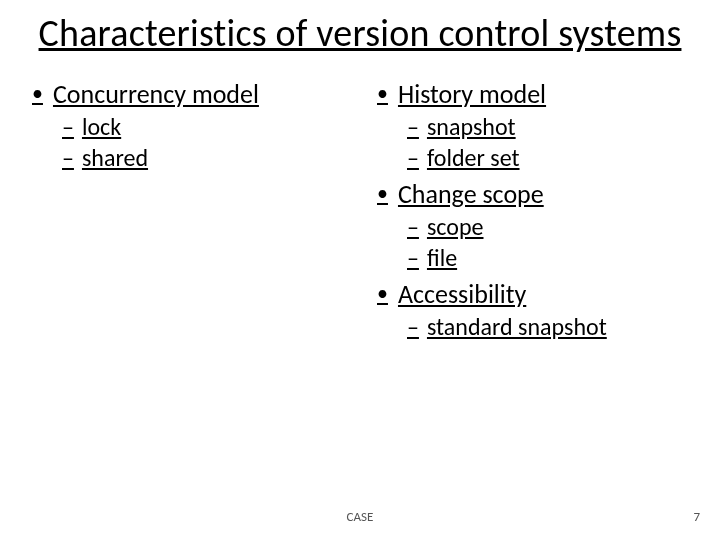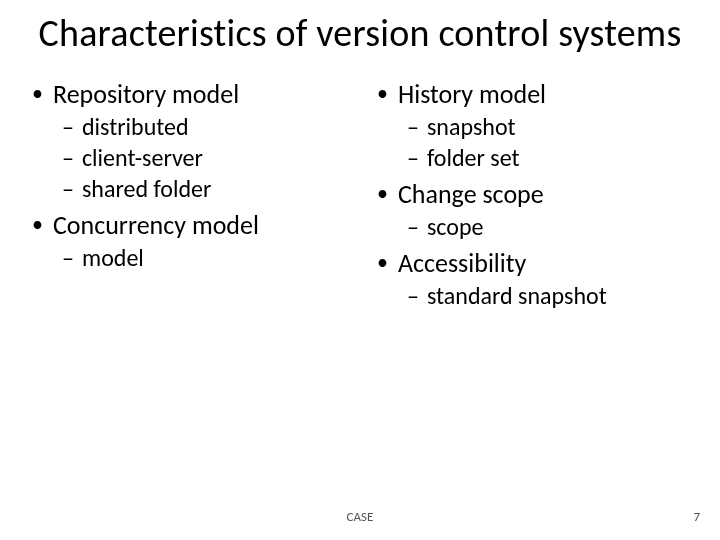--- a/index.html
+++ b/index.html
@@ -1,17 +1,17 @@
 <!DOCTYPE html>
 <html><head>
 <meta charset="utf-8">
 <style>
   * { margin: 0; padding: 0; box-sizing: border-box; }
   html, body { width: 720px; height: 540px; background: #fff; font-family: Calibri, "Segoe UI", Arial, sans-serif; color: #000; }
-  .slide { width: 720px; height: 540px; position: relative; padding: 12px 24px 0 24px; }
+  .slide { width: 720px; height: 540px; position: relative; padding: 12px 24px 0 24px; text-decoration: underline; }
   .title { font-size: 38px; font-weight: 400; text-align: center; line-height: 1.15; margin-bottom: 18px; letter-spacing: 0.2px; }
   .columns { display: flex; gap: 18px; }
   .col { flex: 1; }
   .bullet-1 { font-size: 26px; margin-left: 8px; margin-top: 4px; display: flex; align-items: flex-start; }
   .bullet-1::before { content: "•"; margin-right: 10px; font-size: 22px; line-height: 32px; }
   .bullet-2 { font-size: 24px; margin-left: 38px; margin-top: 2px; display: flex; align-items: flex-start; }
   .bullet-2::before { content: "–"; margin-right: 8px; }
   .group { margin-bottom: 6px; }
   .footer { position: absolute; bottom: 16px; left: 0; width: 720px; display: flex; justify-content: space-between; padding: 0 20px 0 0; font-size: 13px; color: #555; }
   .footer-center { position: absolute; left: 50%; transform: translateX(-50%); }
@@ -21,38 +21,27 @@
 <body>
 
 <div class="slide">
   <h1 class="title">Characteristics of version control systems</h1>
 
   <div class="columns">
 
     <div class="col">
       <div class="group">
         <div class="bullet-1">
-            <span>Repository model</span>
-          </div>
-        <div class="bullet-2">
-            <span>distributed</span>
-          </div>
-        <div class="bullet-2">
-            <span>client-server</span>
-          </div>
-        <div class="bullet-2">
-            <span>shared folder</span>
-          </div>
-      </div>
-      <div class="group">
-        <div class="bullet-1">
             <span>Concurrency model</span>
           </div>
         <div class="bullet-2">
-            <span>model</span>
+            <span>lock</span>
+          </div>
+        <div class="bullet-2">
+            <span>shared</span>
           </div>
       </div>
     </div>
 
     <div class="col">
       <div class="group">
         <div class="bullet-1">
             <span>History model</span>
           </div>
         <div class="bullet-2">
@@ -62,20 +51,23 @@
             <span>folder set</span>
           </div>
       </div>
       <div class="group">
         <div class="bullet-1">
             <span>Change scope</span>
           </div>
         <div class="bullet-2">
             <span>scope</span>
           </div>
+        <div class="bullet-2">
+            <span>file</span>
+          </div>
       </div>
       <div class="group">
         <div class="bullet-1">
             <span>Accessibility</span>
           </div>
         <div class="bullet-2">
             <span>standard snapshot</span>
           </div>
       </div>
     </div>

